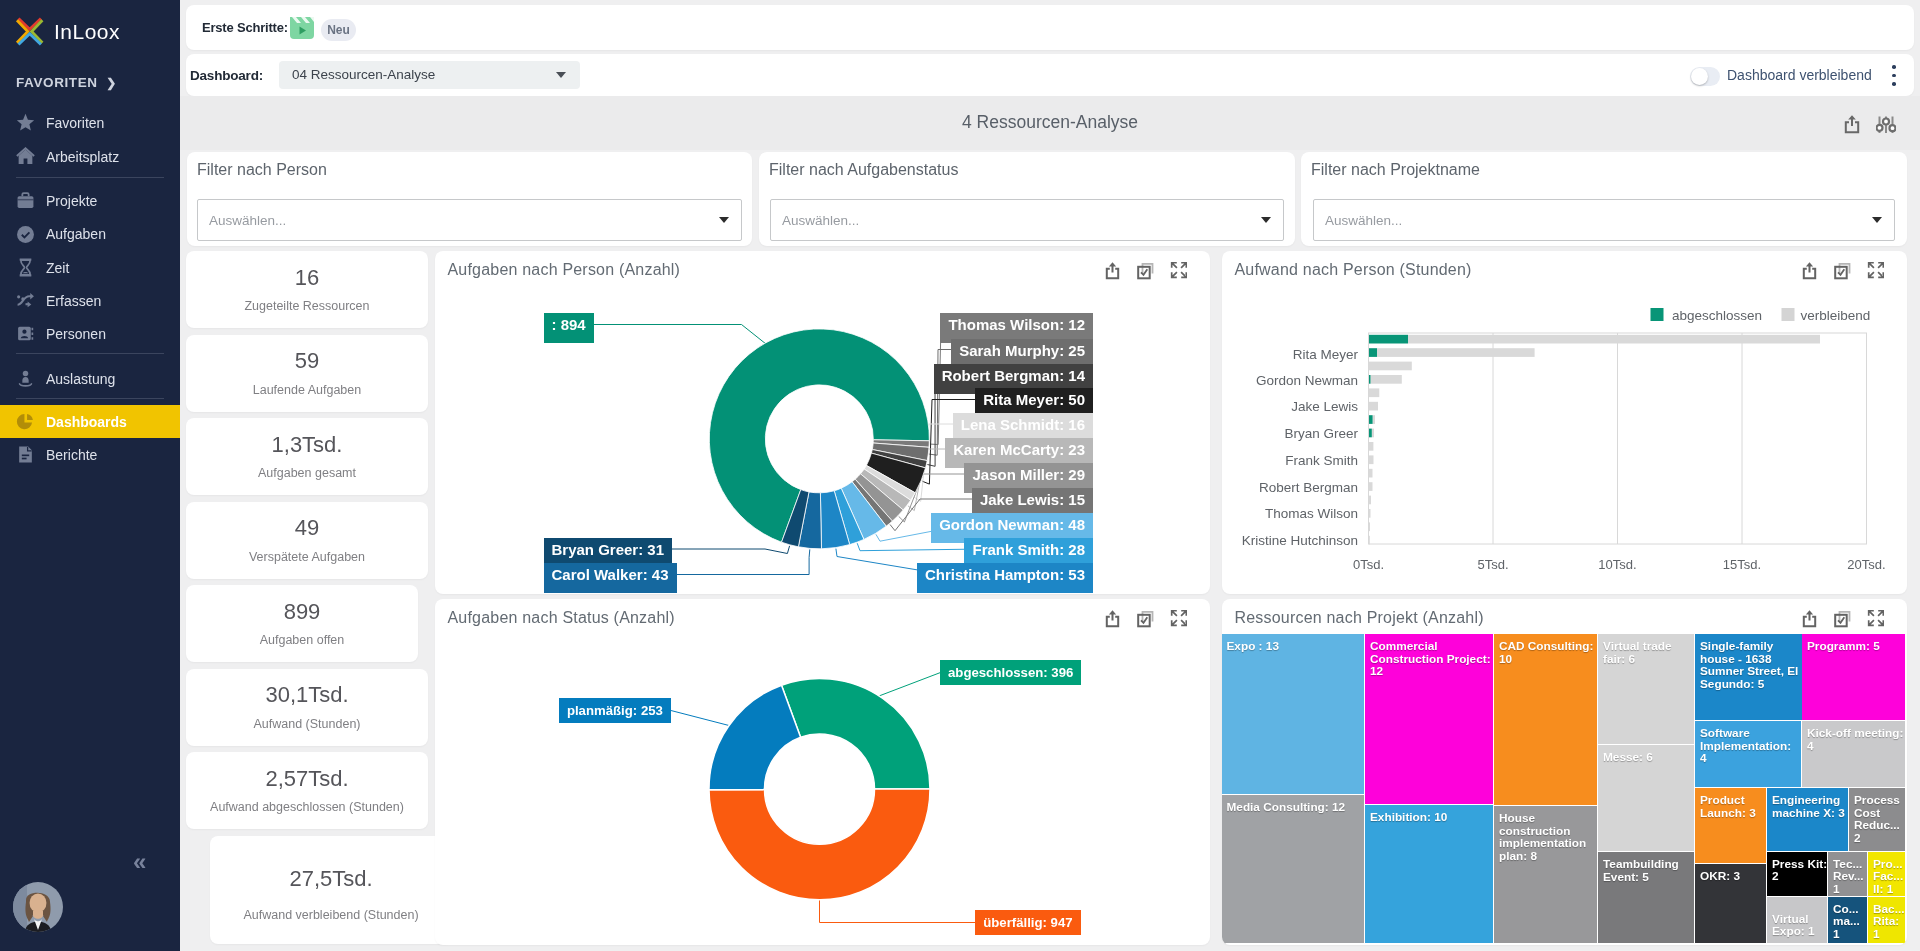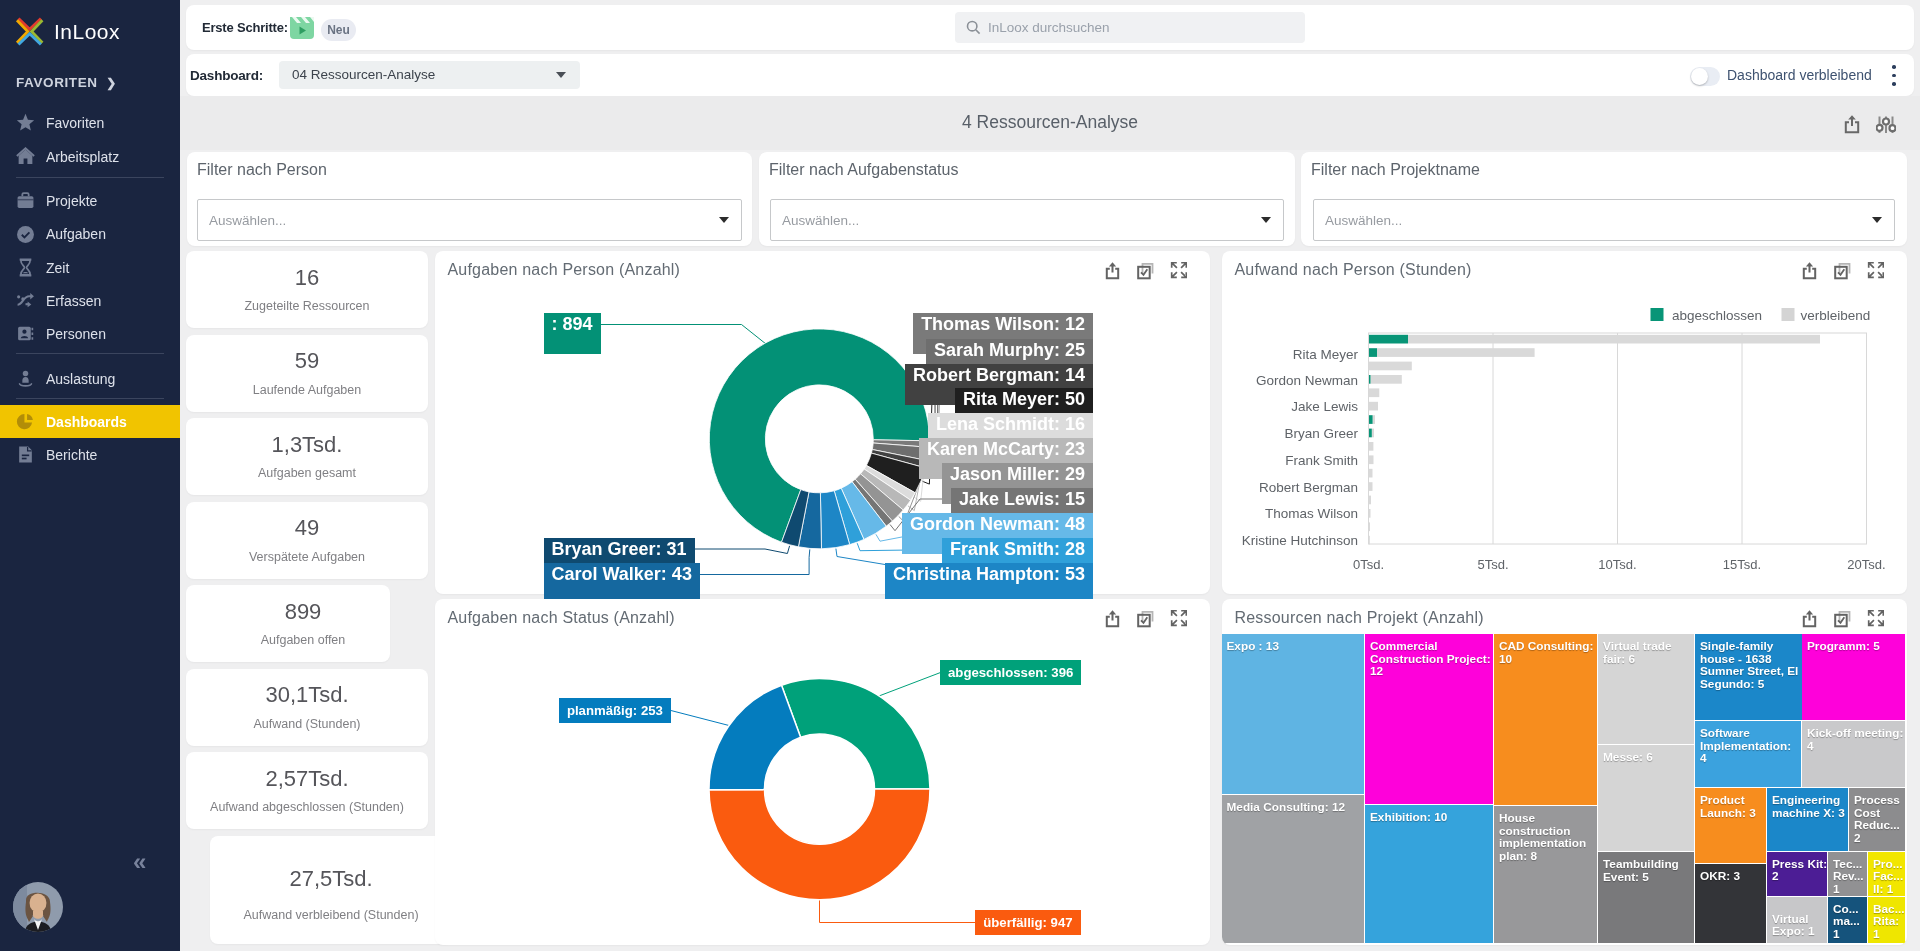--- a/index.html
+++ b/index.html
@@ -6,21 +6,21 @@
 html,body { width:1920px; height:951px; overflow:hidden; font-family:"Liberation Sans", sans-serif; background:#efeff0; }
 .abs { position:absolute; }
 #sidebar { position:absolute; left:0; top:0; width:180px; height:951px; background:#1a2540; z-index:5; }
 .menuitem { position:absolute; left:0; width:180px; height:33px; display:flex; align-items:center; color:#dde1ea; font-size:14px; }
 .menuitem svg { margin-left:16px; margin-right:11px; flex:none; }
 .sdiv { position:absolute; left:16px; width:148px; border-top:1px solid #3b455e; }
 .card { position:absolute; background:#fff; border-radius:8px; box-shadow:0 1px 2px rgba(0,0,0,0.04); }
 .ctitle { position:absolute; left:13px; top:10px; font-size:16px; color:#636b73; letter-spacing:0.2px; }
 .kpi-num { position:absolute; width:100%; text-align:center; font-size:22px; color:#55555a; }
 .kpi-lab { position:absolute; width:100%; text-align:center; font-size:12.5px; color:#7f7f83; }
-.dlabel { position:absolute; color:#fff; font-size:18px; font-weight:bold; line-height:23px; height:41px; padding:0 8px; white-space:nowrap; }
+.dlabel { position:absolute; color:#fff; font-size:15px; font-weight:bold; line-height:23px; height:30px; padding:0 8px; white-space:nowrap; }
 .tmtile { position:absolute; overflow:hidden; color:#fff; font-weight:bold; font-size:11.8px; line-height:12.6px; white-space:nowrap; padding:6px 5px; text-shadow:0 1px 1px rgba(0,0,0,0.3); border:1px solid #fff; border-top:none; border-left:none; }
 .filterlab { position:absolute; left:10px; top:9px; font-size:16px; color:#5d646c; }
 .select { position:absolute; border:1px solid #c6c8ca; background:#fff; border-radius:2px; }
 .select .ph { position:absolute; left:11px; top:50%; transform:translateY(-50%); font-size:13.5px; color:#979ba1; }
 .select .car { position:absolute; right:12px; top:50%; transform:translateY(-50%); width:0; height:0; border-left:5.5px solid transparent; border-right:5.5px solid transparent; border-top:6.5px solid #2c2c2c; }
 </style>
 </head>
 <body>
 
 <div id="sidebar">
@@ -110,27 +110,20 @@
 
 <div class="card" style="left:186px;top:5px;width:1728px;height:45px;">
   <div class="abs" style="left:16px;top:15px;font-size:13px;letter-spacing:-0.2px;font-weight:bold;color:#222a36;">Erste Schritte:</div>
   <svg class="abs" style="left:104px;top:12px;" width="24" height="22" viewBox="0 0 24 22">
     <rect x="0" y="0" width="24" height="22" rx="4" fill="#7ed6a2"></rect>
     <path d="M0 7 L24 7 L24 0 L0 0 Z" fill="#7ed6a2"></path>
     <path d="M2 0 L7 6 L11 6 L6 0 Z M11 0 L16 6 L20 6 L15 0 Z M20 0 L24 5 L24 0 Z" fill="#fff" opacity="0.85"></path>
     <path d="M9.5 9.5 L16 13.5 L9.5 17.5 Z" fill="#2e9e62"></path>
   </svg>
   <div class="abs" style="left:135px;top:14px;width:35px;height:22px;background:#e9ebf2;border-radius:11px;text-align:center;line-height:22px;font-size:12px;color:#6a7383;font-weight:bold;">Neu</div>
-  <div class="abs" style="left:769px;top:7px;width:350px;height:31px;background:#f0f1f3;border-radius:4px;">
-    <svg class="abs" style="left:11px;top:8px;" width="15" height="15" viewBox="0 0 15 15">
-        <circle cx="6.2" cy="6.2" r="4.7" fill="none" stroke="#8b9097" stroke-width="1.6"></circle>
-        <line x1="9.8" y1="9.8" x2="13.6" y2="13.6" stroke="#8b9097" stroke-width="1.6"></line>
-      </svg>
-    <div class="abs" style="left:33px;top:8px;font-size:13.5px;color:#9aa1ab;">InLoox durchsuchen</div>
-  </div>
 </div>
 <div class="card" style="left:186px;top:54px;width:1728px;height:42px;">
   <div class="abs" style="left:4px;top:14px;font-size:13.5px;letter-spacing:-0.2px;font-weight:bold;color:#222a36;">Dashboard:</div>
   <div class="abs" style="left:93px;top:7px;width:301px;height:28px;background:#edf0f1;border-radius:4px;">
     <div class="abs" style="left:13px;top:6px;font-size:13.5px;color:#3c434c;">04 Ressourcen-Analyse</div>
     <div class="abs" style="right:14px;top:11px;width:0;height:0;border-left:5.5px solid transparent;border-right:5.5px solid transparent;border-top:6.5px solid #4a4f56;"></div>
   </div>
   <div class="abs" style="left:1504px;top:13px;width:30px;height:19px;background:#e9edf4;border-radius:10px;">
       <div class="abs" style="left:0.5px;top:1px;width:17px;height:17px;background:#fff;border-radius:50%;box-shadow:0 1px 2px rgba(0,0,0,0.25);"></div>
     </div>
@@ -194,21 +187,21 @@
     <div class="kpi-lab" style="top:48px;">Laufende Aufgaben</div>
   </div>
 <div class="card" style="left:186px;top:418px;width:242px;height:77px;">
     <div class="kpi-num" style="top:13.5px;">1,3Tsd.</div>
     <div class="kpi-lab" style="top:48px;">Aufgaben gesamt</div>
   </div>
 <div class="card" style="left:186px;top:501.5px;width:242px;height:77px;">
     <div class="kpi-num" style="top:13.5px;">49</div>
     <div class="kpi-lab" style="top:48px;">Verspätete Aufgaben</div>
   </div>
-<div class="card" style="left:186px;top:585px;width:204px;height:77px;padding-left:15px;">
+<div class="card" style="left:186px;top:585px;width:232px;height:77px;">
     <div class="kpi-num" style="top:13.5px;">899</div>
     <div class="kpi-lab" style="top:48px;">Aufgaben offen</div>
   </div>
 <div class="card" style="left:186px;top:668.5px;width:242px;height:77px;">
     <div class="kpi-num" style="top:13.5px;">30,1Tsd.</div>
     <div class="kpi-lab" style="top:48px;">Aufwand (Stunden)</div>
   </div>
 <div class="card" style="left:186px;top:752px;width:242px;height:77px;">
     <div class="kpi-num" style="top:13.5px;">2,57Tsd.</div>
     <div class="kpi-lab" style="top:48px;">Aufwand abgeschlossen (Stunden)</div>
@@ -394,19 +387,19 @@
   <div class="tmtile" style="left:376.5px;top:146px;width:97px;height:107px;background:#d5d5d5;">Messe: 6</div>
   <div class="tmtile" style="left:376.5px;top:253px;width:97px;height:92px;background:#79797b;">Teambuilding<br>Event: 5</div>
   <div class="tmtile" style="left:473.5px;top:35px;width:122px;height:87px;background:#1b87c9;">Single-family<br>house - 1638<br>Sumner Street, El<br>Segundo: 5</div>
   <div class="tmtile" style="left:580.5px;top:35px;width:104px;height:87px;background:#fe01da;">Programm: 5</div>
   <div class="tmtile" style="left:473.5px;top:122px;width:107px;height:67px;background:#3ba2de;">Software<br>Implementation:<br>4</div>
   <div class="tmtile" style="left:580.5px;top:122px;width:104px;height:67px;background:#c9c9cb;">Kick-off meeting:<br>4</div>
   <div class="tmtile" style="left:473.5px;top:189px;width:72px;height:75.5px;background:#f78d1e;">Product<br>Launch: 3</div>
   <div class="tmtile" style="left:545.5px;top:189px;width:82px;height:63.5px;background:#1b87c9;">Engineering<br>machine X: 3</div>
   <div class="tmtile" style="left:627.5px;top:189px;width:57px;height:63.5px;background:#8c8c8e;">Process<br>Cost<br>Reduc...<br>2</div>
   <div class="tmtile" style="left:473.5px;top:264.5px;width:72px;height:80.5px;background:#333438;">OKR: 3</div>
-  <div class="tmtile" style="left:545.5px;top:252.5px;width:61px;height:45px;background:#4c1d95;">Press Kit:<br>2</div>
+  <div class="tmtile" style="left:545.5px;top:252.5px;width:61px;height:45px;background:#000000;">Press Kit:<br>2</div>
   <div class="tmtile" style="left:606.5px;top:252.5px;width:40px;height:45px;background:#919193;">Tec...<br>Rev...<br>1</div>
   <div class="tmtile" style="left:646.5px;top:252.5px;width:38px;height:45px;background:#f2e600;">Pro...<br>Fac...<br>II: 1</div>
   <div class="tmtile" style="left:545.5px;top:297.5px;width:61px;height:47.5px;background:#c7c7c9;padding-top:16px;">Virtual<br>Expo: 1</div>
   <div class="tmtile" style="left:606.5px;top:297.5px;width:40px;height:47.5px;background:#15537c;">Co...<br>ma...<br>1</div>
   <div class="tmtile" style="left:646.5px;top:297.5px;width:38px;height:47.5px;background:#efe600;">Bac...<br>Rita:<br>1</div>
 </div>
 
 </body></html>

